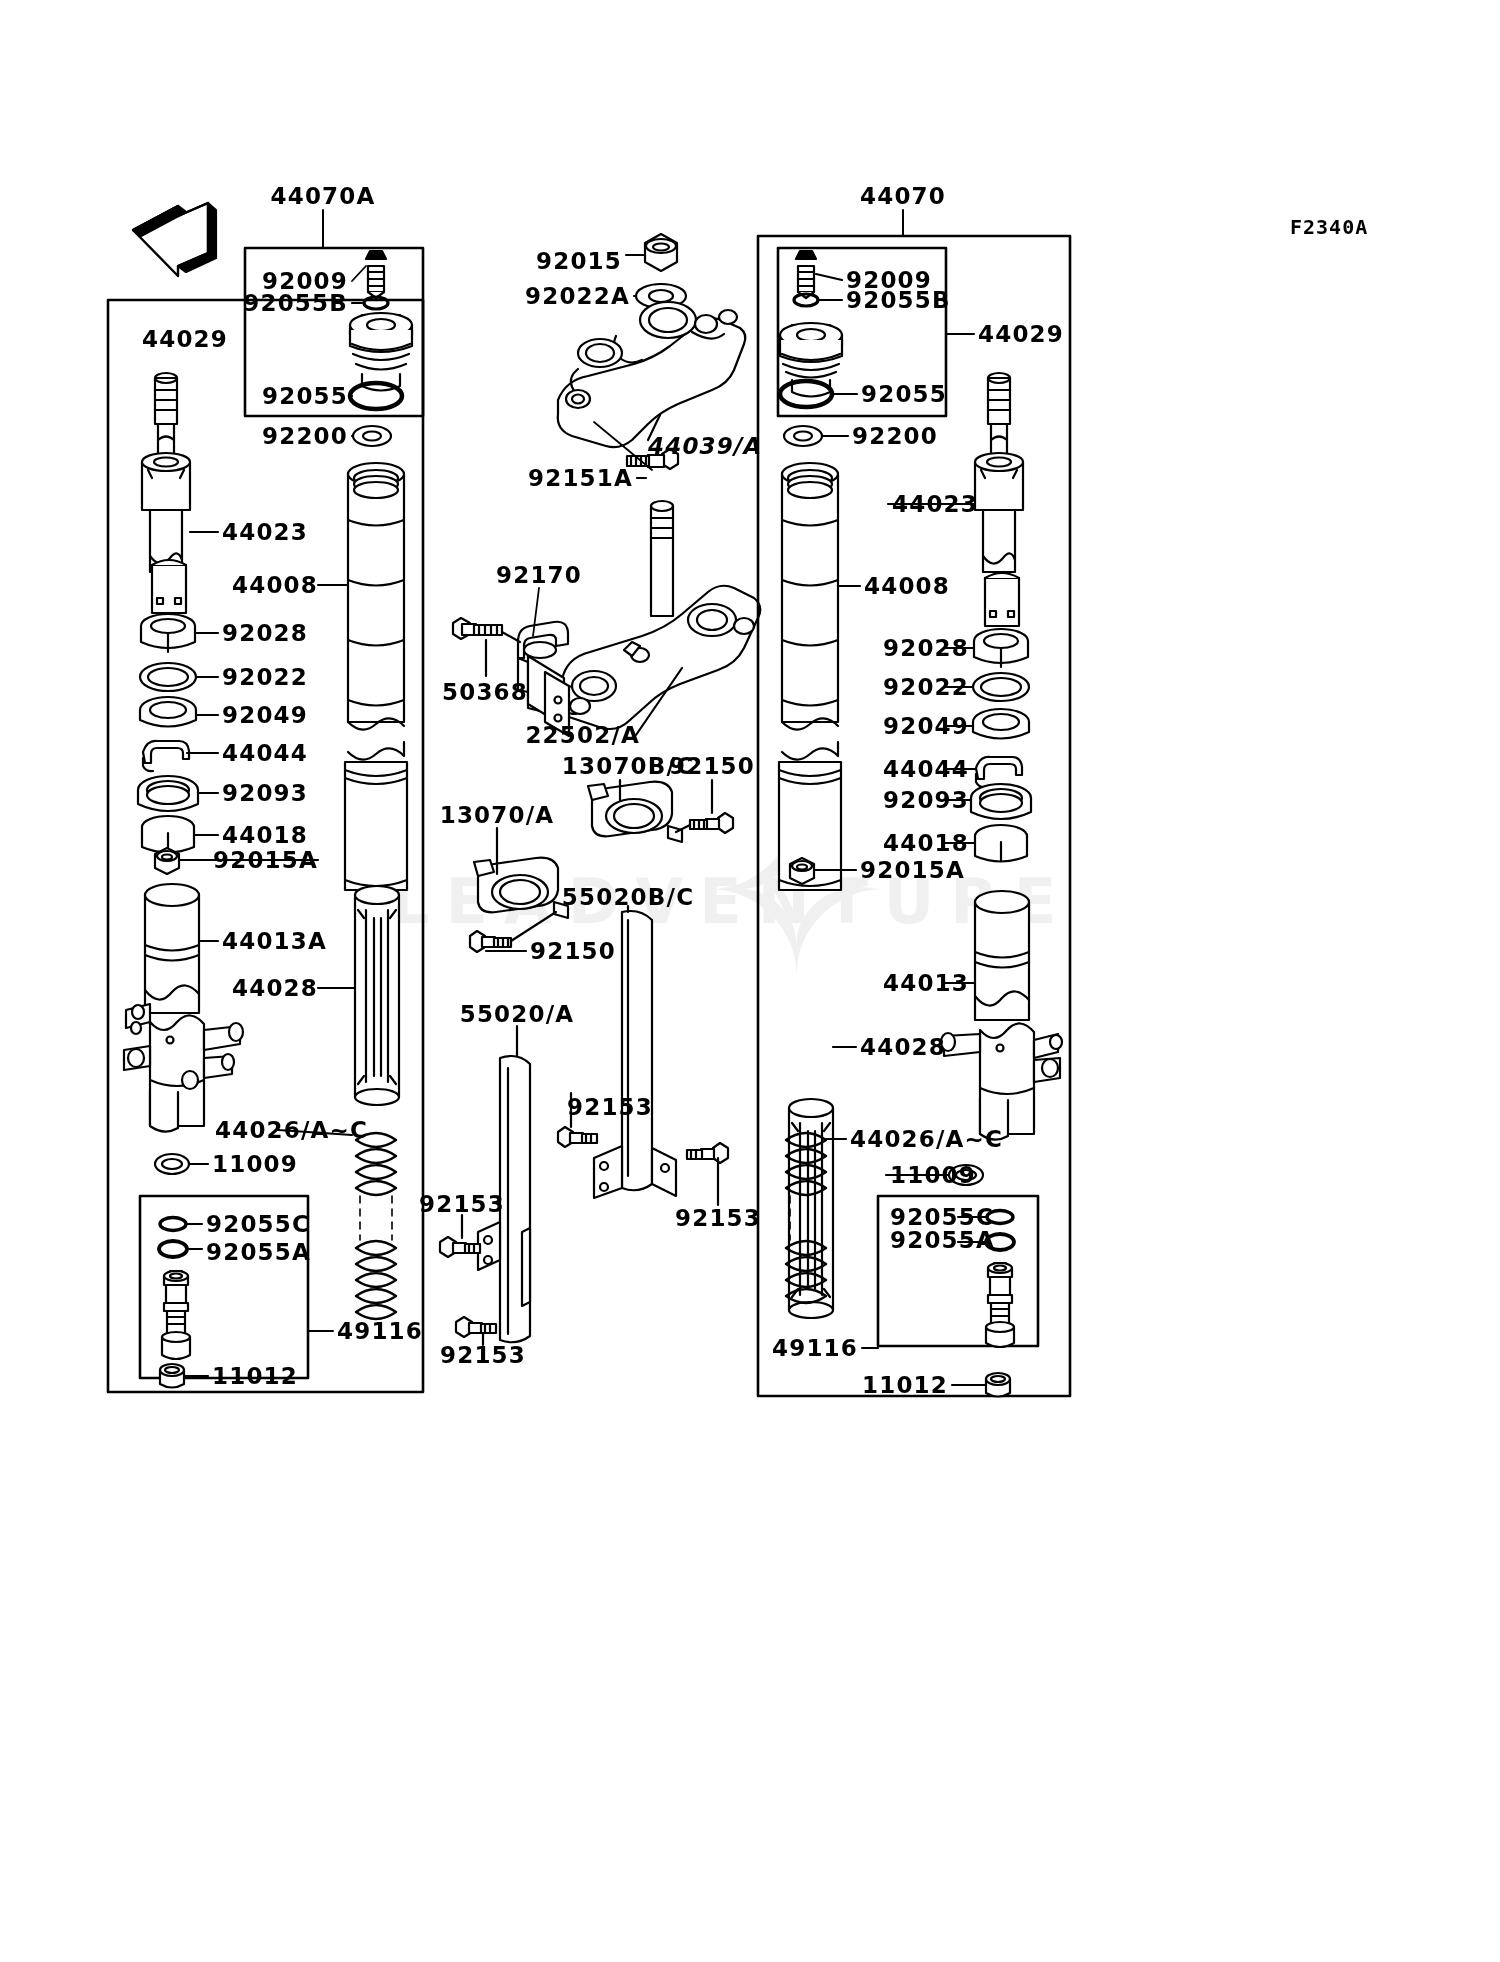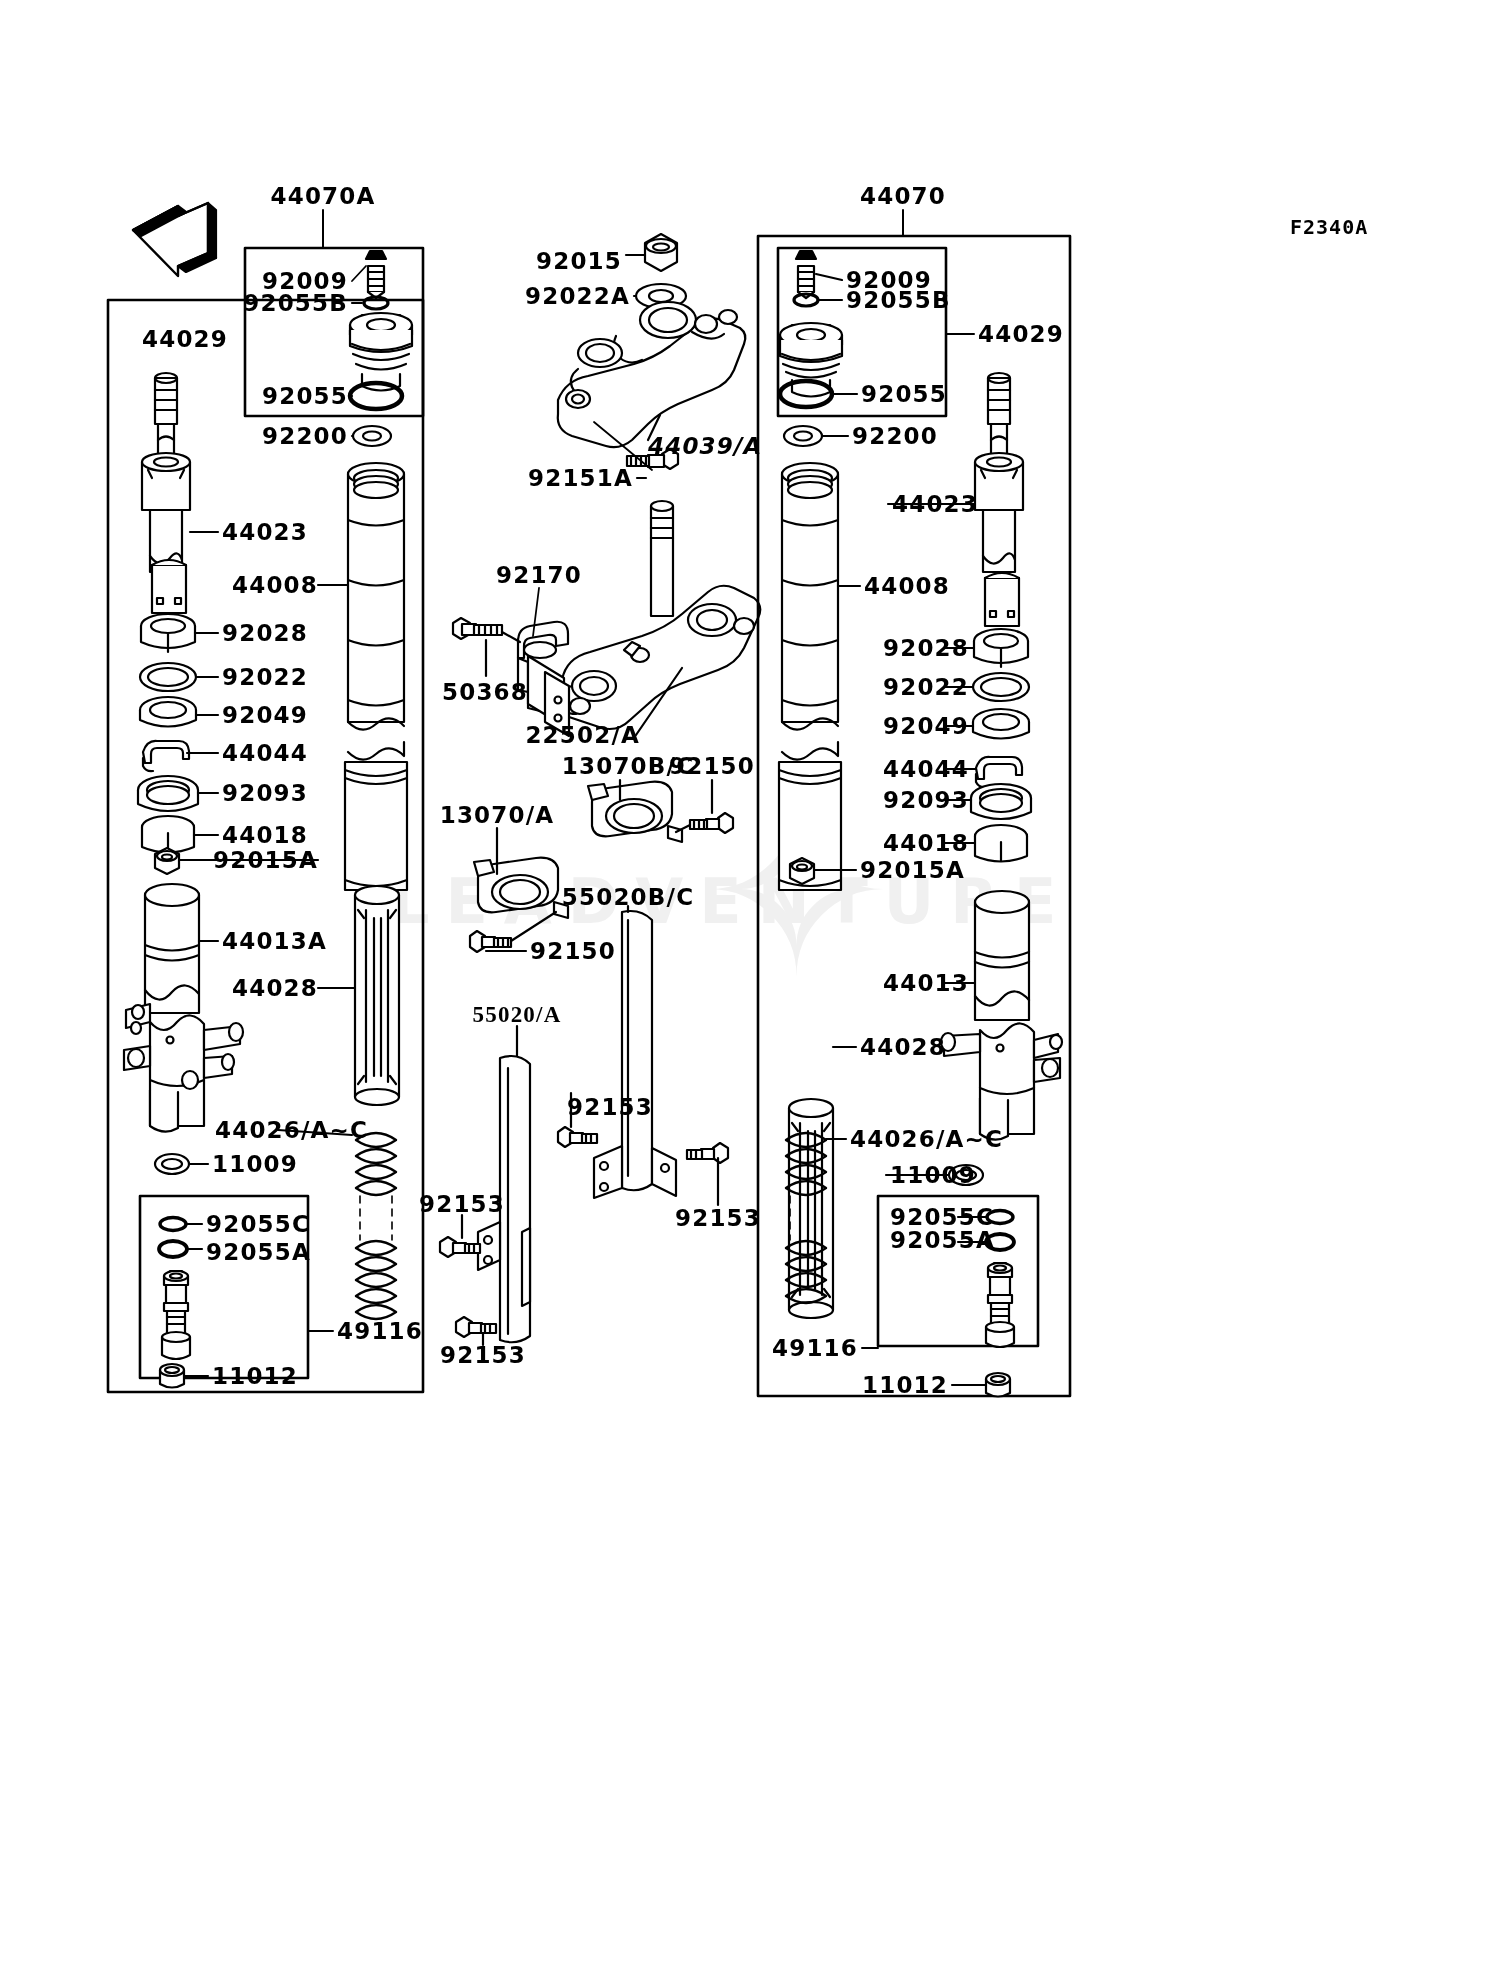--- a/index.html
+++ b/index.html
@@ -692,21 +692,21 @@
       <div class="lbl l" style="left: 648px; top: 446px; font-style: italic;">44039/A</div>
       <div class="lbl r" style="left: 633px; top: 478px;">92151A</div>
       <div class="lbl c" style="left: 539px; top: 575px;">92170</div>
       <div class="lbl c" style="left: 485px; top: 692px;">50368</div>
       <div class="lbl r" style="left: 640px; top: 735px;">22502/A</div>
       <div class="lbl c" style="left: 620px; top: 766px; margin-left: 8px;">13070B/C</div>
       <div class="lbl c" style="left: 712px; top: 766px;">92150</div>
       <div class="lbl c" style="left: 497px; top: 815px;">13070/A</div>
       <div class="lbl c" style="left: 628px; top: 897px; text-align: center;">55020B/C</div>
       <div class="lbl l" style="left: 530px; top: 951px;">92150</div>
-      <div class="lbl c" style="left: 517px; top: 1014px; font-family: Liberation Serif, serif;">55020/A</div>
+      <div class="lbl c" style="left: 517px; top: 1014px;">55020/A</div>
       <div class="lbl l" style="left: 567px; top: 1107px;">92153</div>
       <div class="lbl c" style="left: 462px; top: 1204px;">92153</div>
       <div class="lbl c" style="left: 718px; top: 1218px;">92153</div>
       <div class="lbl c" style="left: 483px; top: 1355px;">92153</div>
       <div class="lbl c" style="left: 903px; top: 196px;">44070</div>
       <div class="lbl l" style="left: 846px; top: 280px;">92009</div>
       <div class="lbl l" style="left: 846px; top: 300px;">92055B</div>
       <div class="lbl l" style="left: 978px; top: 334px;">44029</div>
       <div class="lbl l" style="left: 861px; top: 394px;">92055</div>
       <div class="lbl l" style="left: 852px; top: 436px;">92200</div>

